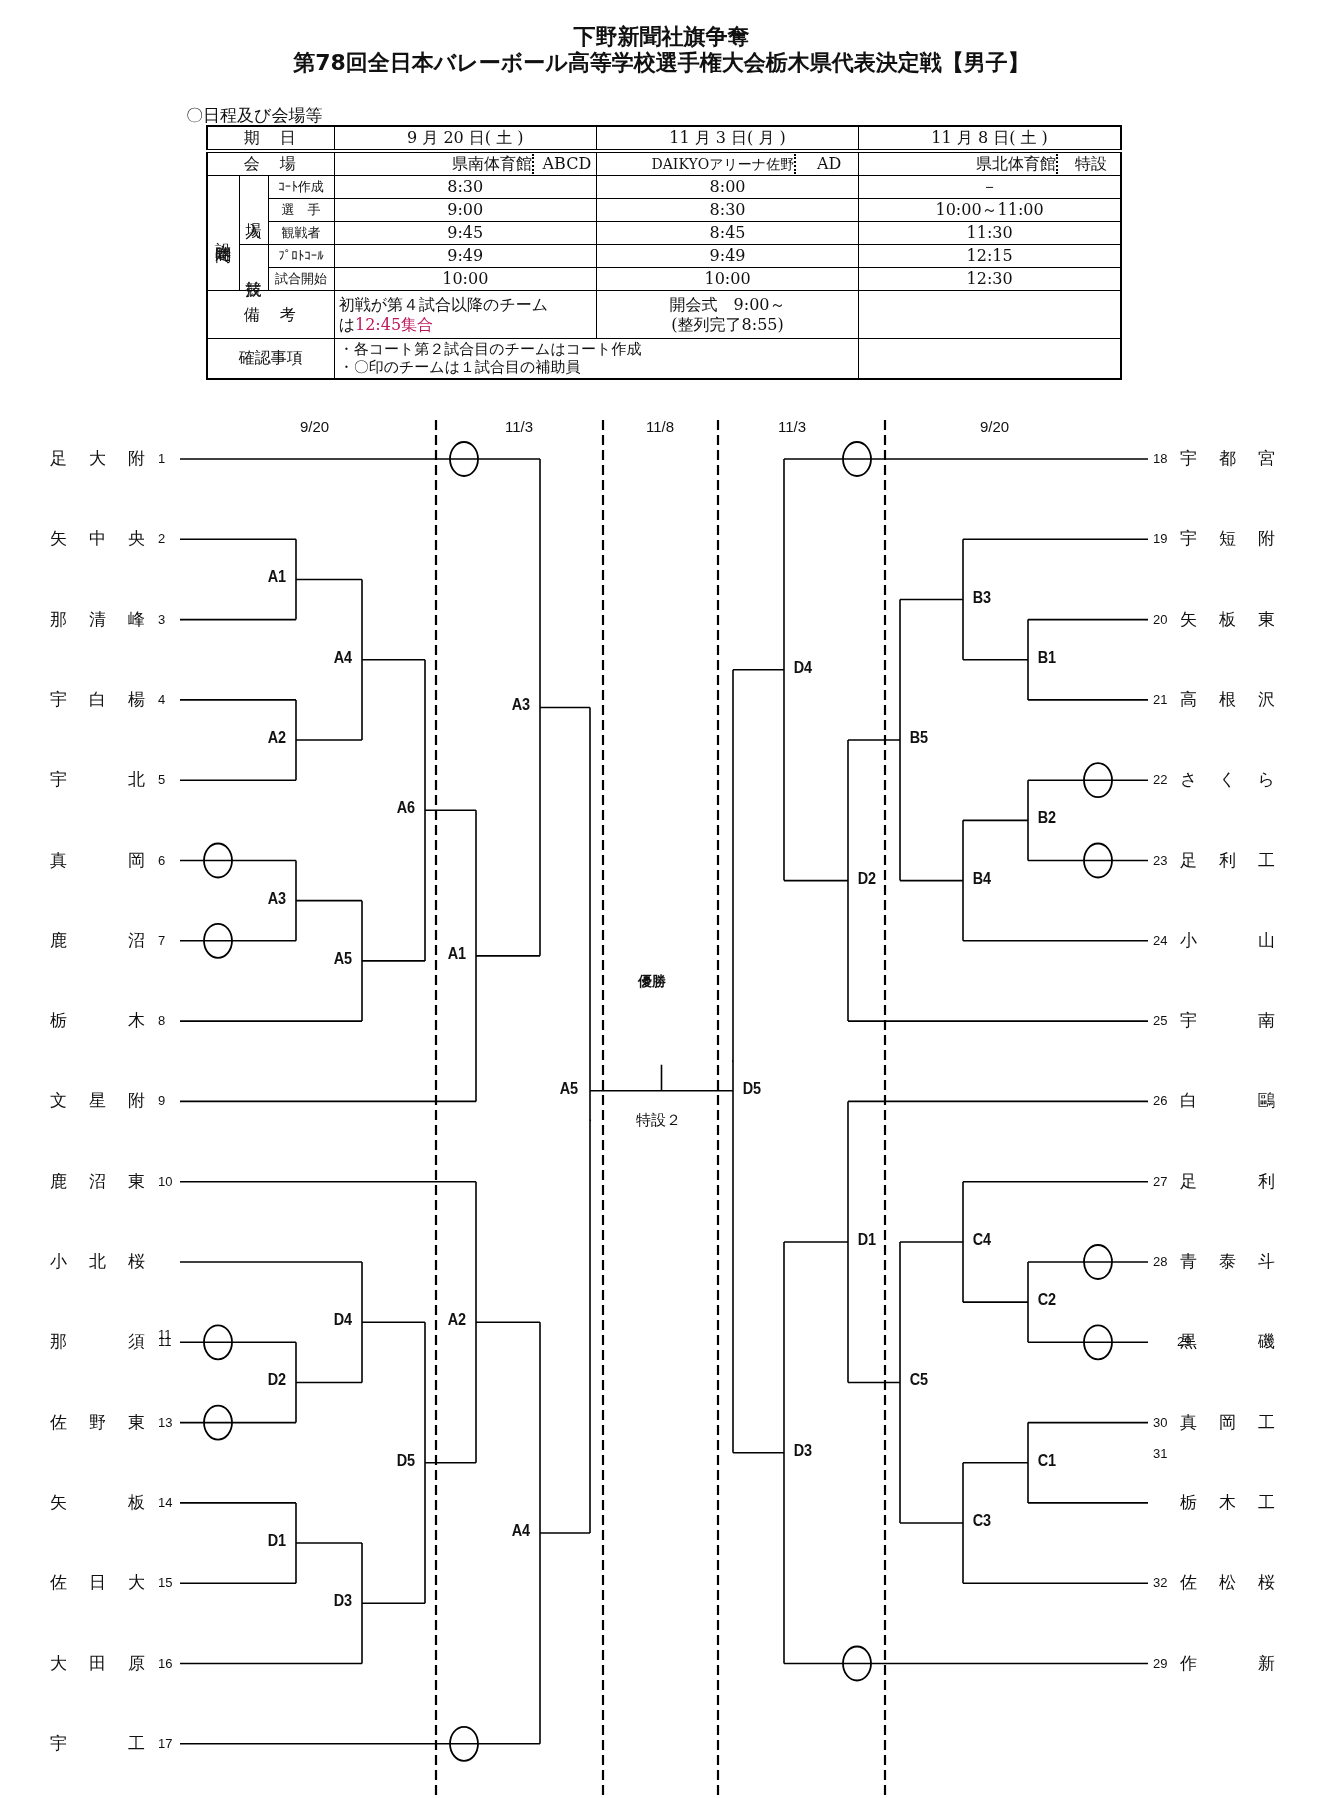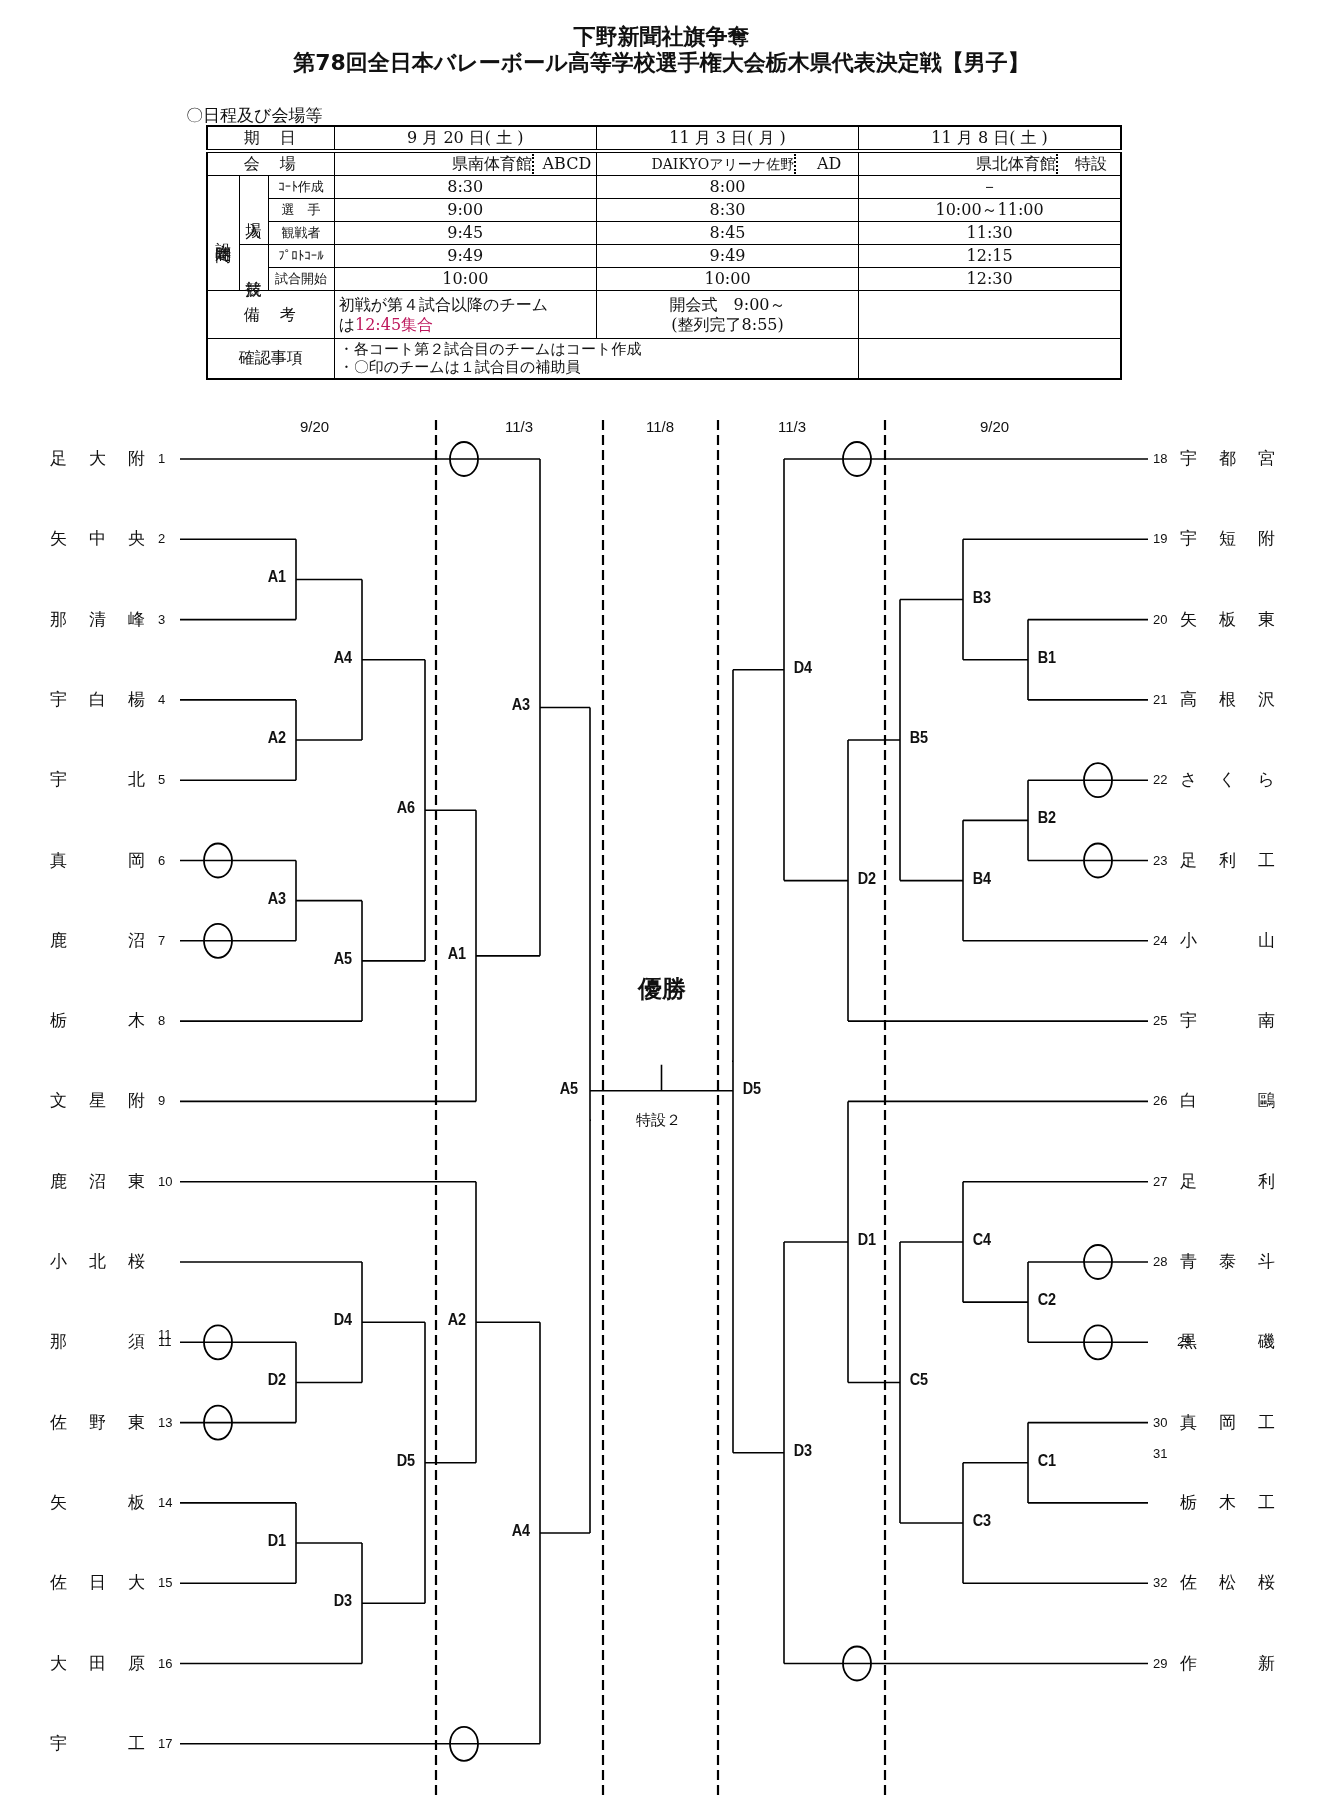--- a/index.html
+++ b/index.html
@@ -16,21 +16,21 @@
   table.sched td.left{text-align:left;}
   .red{color:#be185d;}
   .venue-wrap{display:flex;justify-content:space-between;align-items:center;}
   .venue-wrap .v{flex:1;text-align:right;}
   .venue-wrap .c{border-left:2px dotted #000;padding-left:8px;min-width:50px;text-align:center;}
   svg#bracket{position:absolute;left:0;top:0;}
   .team{position:absolute;font-size:17px;letter-spacing:0;}
   .seed{position:absolute;font-size:13px;font-family:"Liberation Sans",sans-serif;}
   .mlabel{position:absolute;font-size:17px;font-weight:bold;font-family:"Liberation Sans",sans-serif;transform:scaleX(0.85);}
   .datehdr{position:absolute;font-size:15px;font-family:"Liberation Sans",sans-serif;}
-  #champion{position:absolute;left:638px;top:1025px;font-size:24px;font-weight:bold;}
+  #champion{position:absolute;left:638px;top:1025px;font-size:14px;font-weight:bold;}
   #final-court{position:absolute;left:636px;top:1160px;font-size:15px;}
   .namebox{position:absolute;width:95px;display:flex;justify-content:space-between;}
 </style>
 </head>
 <body>
 
 <div class="title" id="t1">下野新聞社旗争奪</div>
 <div class="title" id="t2">第78回全日本バレーボール高等学校選手権大会栃木県代表決定戦【男子】</div>
 
 <div id="sched-heading">〇日程及び会場等</div>

